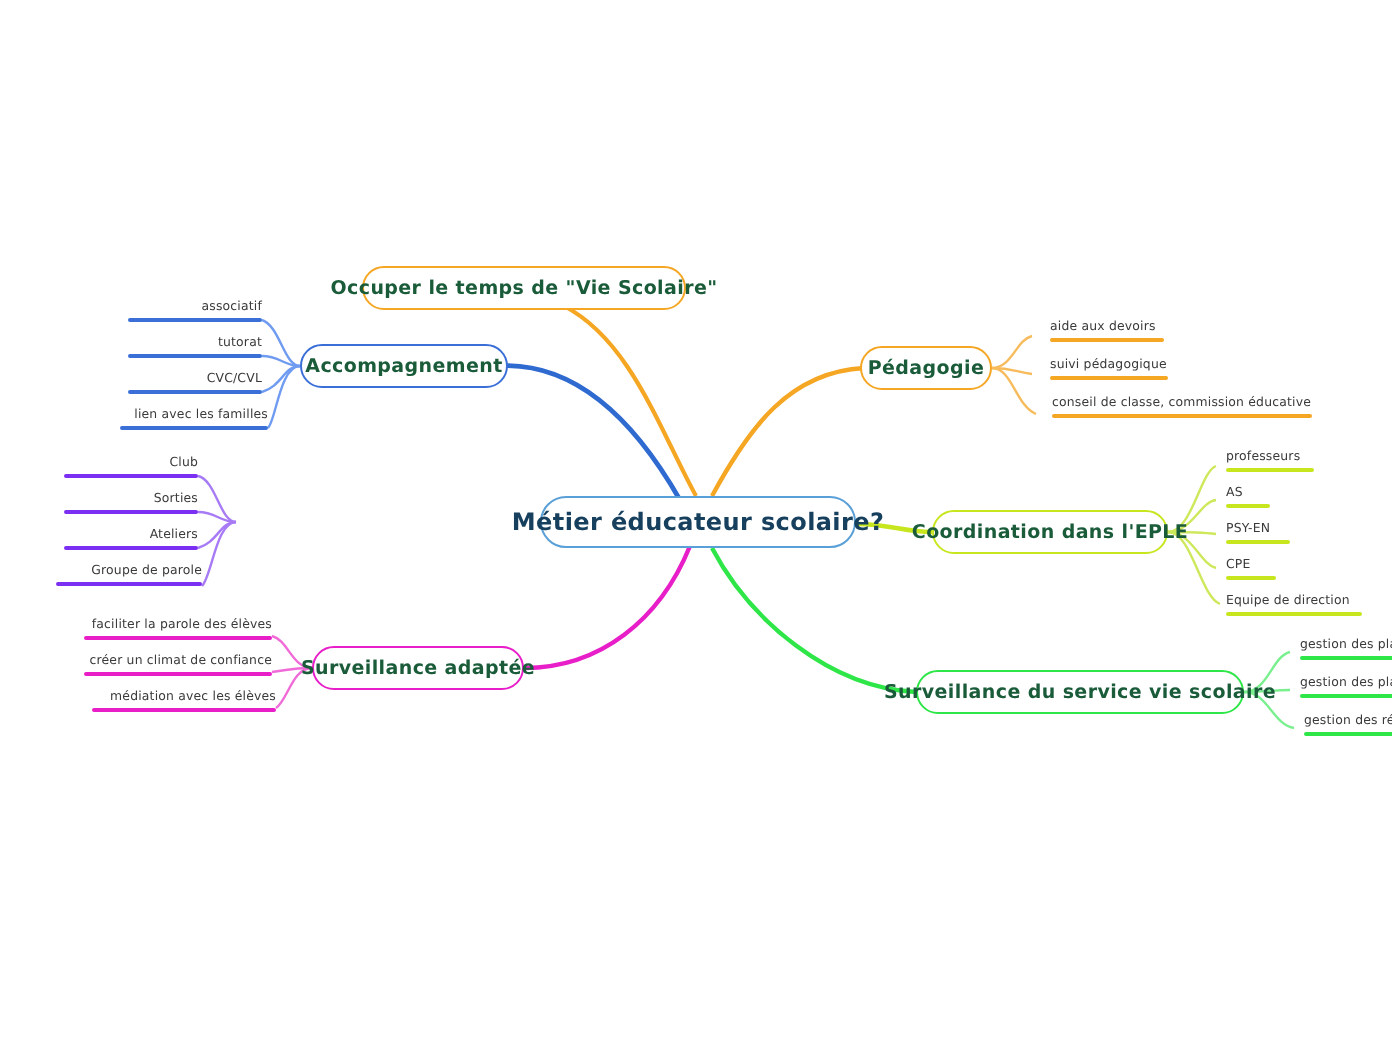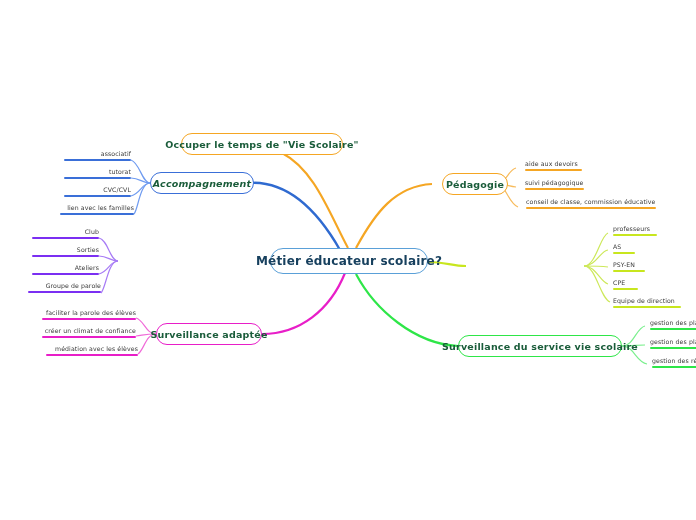--- a/index.html
+++ b/index.html
@@ -121,21 +121,21 @@
   </svg>
 
   <div class="node node-center" style="left:270px; top:248px; width:158px;">
     <span>Métier éducateur scolaire?</span>
   </div>
 
   <div class="node" style="left:181px; top:133px; width:162px; border-color:#f5a623; color:#1a5c3a;">
     <span>Occuper le temps de "Vie Scolaire"</span>
   </div>
 
-  <div class="node" style="left:150px; top:172px; width:104px; border-color:#3a6fd8;font-style:italic;">
+  <div class="node" style="left:150px; top:172px; width:104px; border-color:#3a6fd8;">
     <span>Accompagnement</span>
   </div>
   <div class="leaf ralign" style="left:64px; top:150px; width:67px;">
     <span>associatif</span>
     <span class="bar" style="background:#3a6fd8;"></span>
   </div>
   <div class="leaf ralign" style="left:64px; top:168px; width:67px;">
     <span>tutorat</span>
     <span class="bar" style="background:#3a6fd8;"></span>
   </div>
@@ -174,36 +174,39 @@
   </div>
   <div class="leaf ralign" style="left:42px; top:327px; width:94px;">
     <span>créer un climat de confiance</span>
     <span class="bar" style="background:#e81ec8;"></span>
   </div>
   <div class="leaf ralign" style="left:46px; top:345px; width:92px;">
     <span>médiation avec les élèves</span>
     <span class="bar" style="background:#e81ec8;"></span>
   </div>
 
-  <div class="node" style="left:442px; top:173px; width:66px; border-color:#f5a623;text-align:center;">
+  <div class="node" style="left:430px; top:173px; width:66px; border-color:#f5a623;text-align:center;">
     <span>Pédagogie</span>
   </div>
   <div class="leaf lalign" style="left:525px; top:160px; width:90px;">
     <span>aide aux devoirs</span>
     <span class="bar" style="background:#f5a623; width:57px;"></span>
   </div>
   <div class="leaf lalign" style="left:525px; top:179px; width:90px;">
     <span>suivi pédagogique</span>
     <span class="bar" style="background:#f5a623; width:59px;"></span>
   </div>
   <div class="leaf lalign" style="left:526px; top:198px; width:136px;">
     <span>conseil de classe, commission éducative</span>
     <span class="bar" style="background:#f5a623; width:130px;"></span>
   </div>
 
+  <div class="node" style="left:466px; top:255px; width:118px; border-color:#c8e61e;">
+    <span>Coordination dans l'EPLE</span>
+  </div>
   <div class="leaf lalign" style="left:613px; top:225px; width:70px;">
     <span>professeurs</span>
     <span class="bar" style="background:#c8e61e; width:44px;"></span>
   </div>
   <div class="leaf lalign" style="left:613px; top:243px; width:70px;">
     <span>AS</span>
     <span class="bar" style="background:#c8e61e; width:22px;"></span>
   </div>
   <div class="leaf lalign" style="left:613px; top:261px; width:70px;">
     <span>PSY-EN</span>

